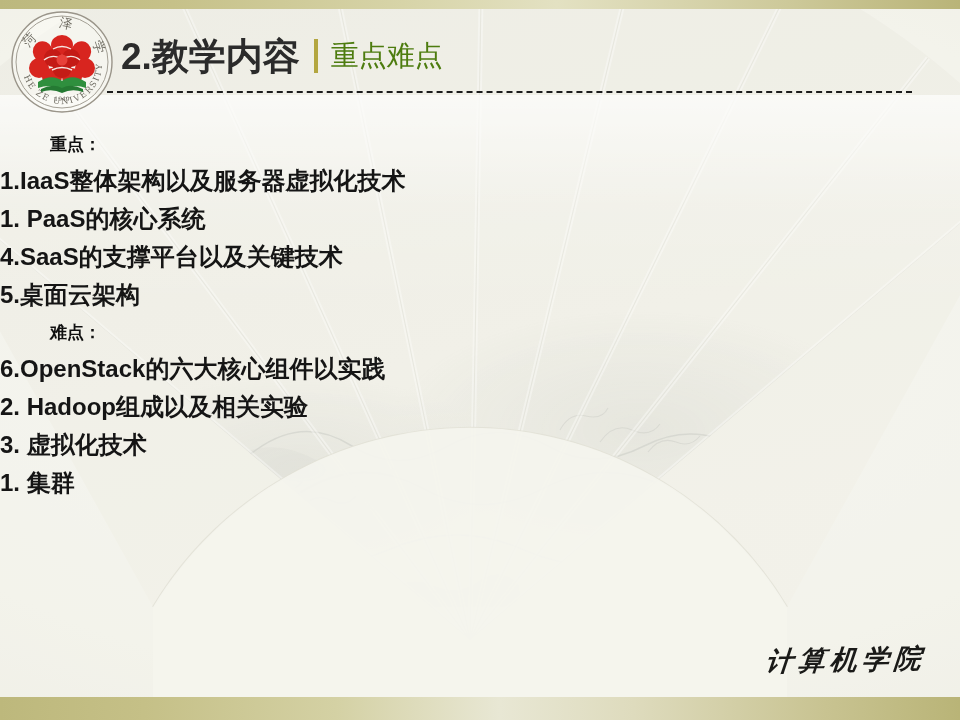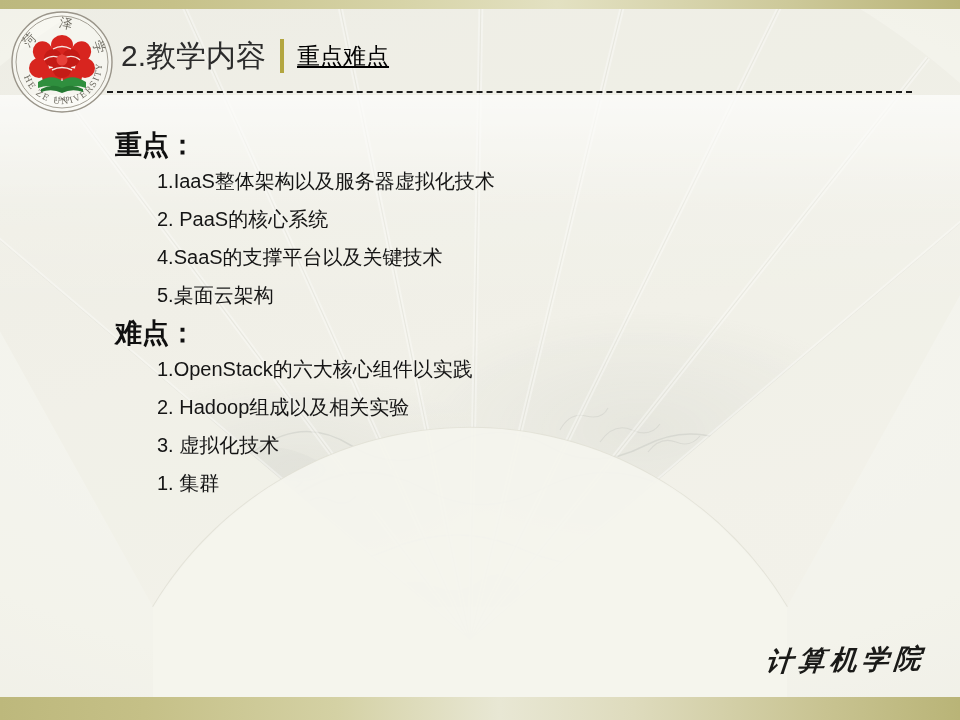--- a/index.html
+++ b/index.html
@@ -82,41 +82,40 @@
 
   .title-row {
     position: absolute;
     left: 121px;
     top: 31px;
     display: flex;
     align-items: center;
     height: 50px;
   }
   .title-main {
-    font-size: 30px;
-    font-weight: normal;
+    font-size: 37px;
+    font-weight: bold;
     color: #2b2b2b;
     letter-spacing: 0px;
     line-height: 1;
     white-space: nowrap;
   }
   .title-divider {
     width: 4px;
     height: 34px;
     background: #b3a640;
     margin: 0 13px 0 14px;
     flex: none;
   }
   .title-sub {
-    font-size: 23px;
+    font-size: 28px;
     font-weight: normal;
-    color: #000000;
+    color: #4d7c0f;
     line-height: 1;
     white-space: nowrap;
-    text-decoration: underline;
   }
 
   .header-rule {
     position: absolute;
     left: 107px;
     top: 91px;
     width: 805px;
     height: 0;
     border-top: 2px dashed #1c1c1c;
   }
@@ -128,38 +127,37 @@
     top: 128px;
     width: 960px;
     z-index: 4;
     color: #111111;
   }
 
   .section {
     margin: 0 0 0 0;
   }
   .section-heading {
-    font-size: 27px;
+    font-size: 17px;
     font-weight: bold;
     color: #101010;
-    margin-left: 115px;
+    margin-left: 50px;
     line-height: 34px;
     height: 34px;
     white-space: nowrap;
   }
   .item-list {
     list-style: none;
     margin: 0;
     padding: 0;
   }
   .item {
-    font-size: 20px;
-    font-weight: normal;
+    font-size: 24px;
+    font-weight: bold;
     color: #151515;
-    margin-left: 157px;
     line-height: 38px;
     height: 38px;
     white-space: nowrap;
   }
 
   .gap-key-to-hard { height: 2px; }
 
   
   .footer-mark {
     position: absolute;
@@ -385,32 +383,32 @@
 
     <div class="header-rule"></div>
   </div>
 
   <div class="body-text">
 
     <div class="section">
       <div class="section-heading">重点：</div>
       <ul class="item-list">
         <li class="item">1.IaaS整体架构以及服务器虚拟化技术</li>
-        <li class="item">2. PaaS的核心系统</li>
+        <li class="item">1. PaaS的核心系统</li>
         <li class="item">4.SaaS的支撑平台以及关键技术</li>
         <li class="item">5.桌面云架构</li>
       </ul>
     </div>
 
     <div class="gap-key-to-hard"></div>
 
     <div class="section">
       <div class="section-heading">难点：</div>
       <ul class="item-list">
-        <li class="item">1.OpenStack的六大核心组件以实践</li>
+        <li class="item">6.OpenStack的六大核心组件以实践</li>
         <li class="item">2. Hadoop组成以及相关实验</li>
         <li class="item">3. 虚拟化技术</li>
         <li class="item">1. 集群</li>
       </ul>
     </div>
   </div>
 
   <div class="footer-mark">计算机学院</div>
 
   <div class="band band-top"></div>

